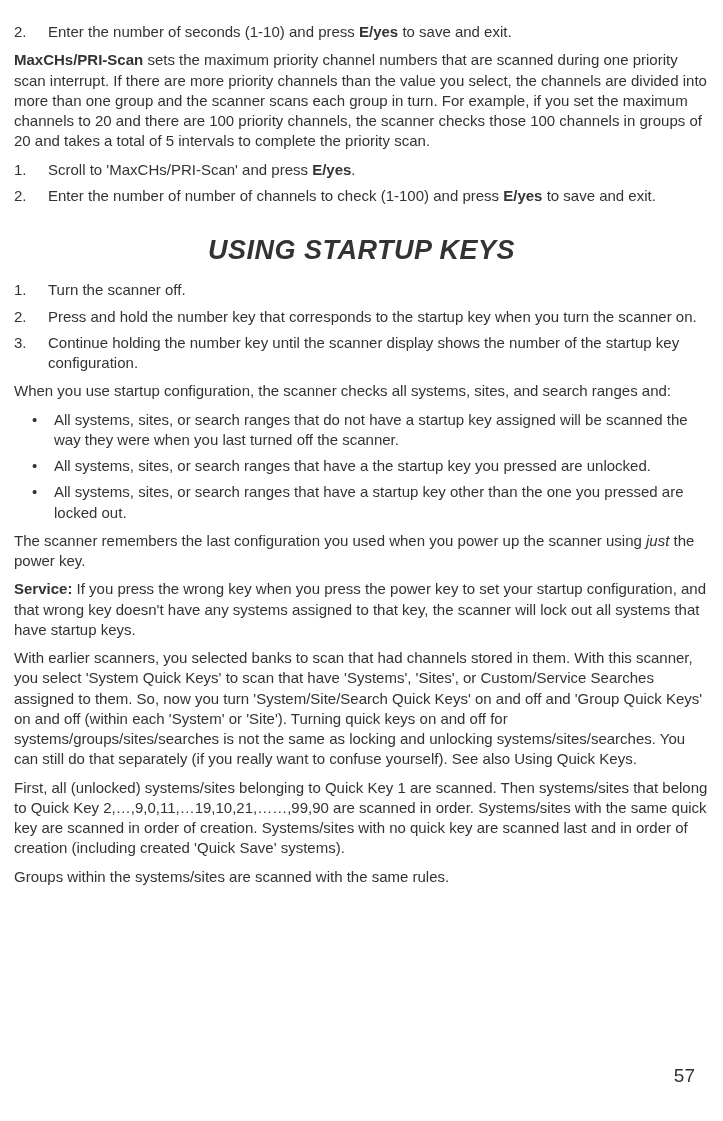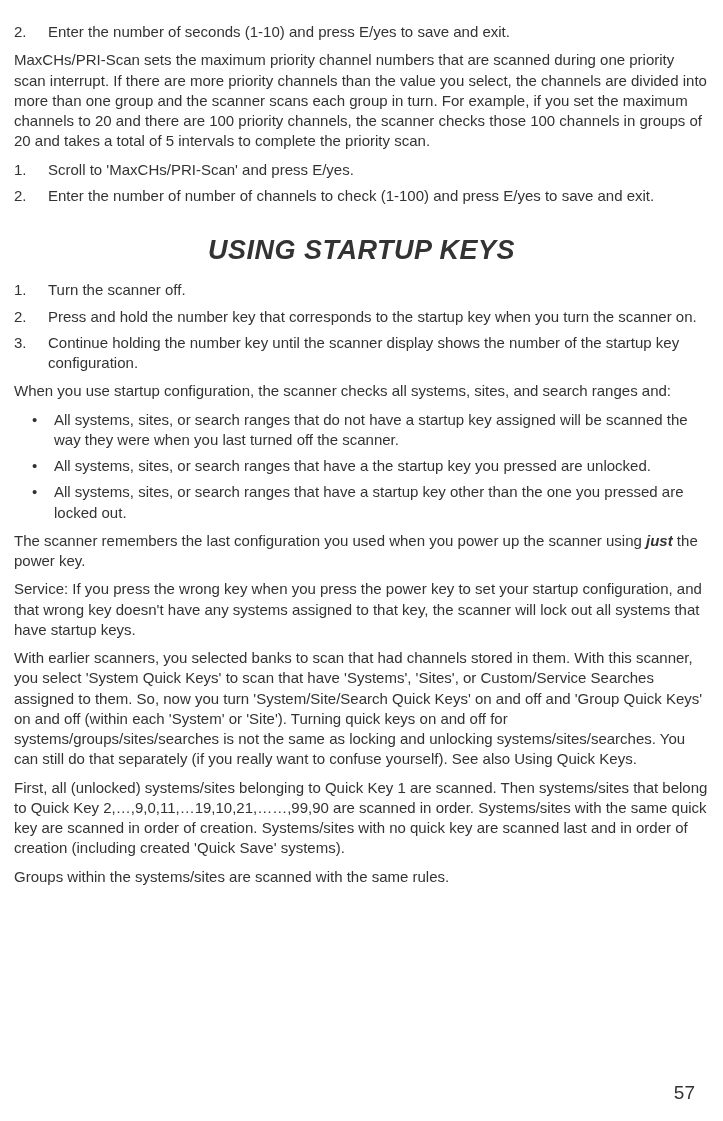--- a/index.html
+++ b/index.html
@@ -23,25 +23,24 @@
       width: 34px;
       flex-shrink: 0;
     }
     .ol-text {
       flex: 1;
     }
     .para {
       margin: 8px 0;
     }
     .bold {
-      font-weight: normal;
+      font-weight: bold;
     }
     .italic {
       font-style: italic;
-      font-weight: bold;
     }
     h1 {
       text-align: center;
       font-size: 27px;
       font-weight: bold;
       margin: 26px 0 12px 0;
       letter-spacing: 0.5px;
       font-style: italic;
     }
     .ul {
@@ -52,21 +51,21 @@
       display: flex;
       margin-bottom: 6px;
       padding-left: 18px;
     }
     .ul-bullet {
       width: 22px;
       flex-shrink: 0;
     }
     .pagenum {
       position: absolute;
-      bottom: 9px;
+      bottom: 26px;
       right: 14px;
       font-size: 19px;
     }
     .page-wrapper {
       position: relative;
       min-height: 1093px;
     }
   </style>
 </head>
 <body>

